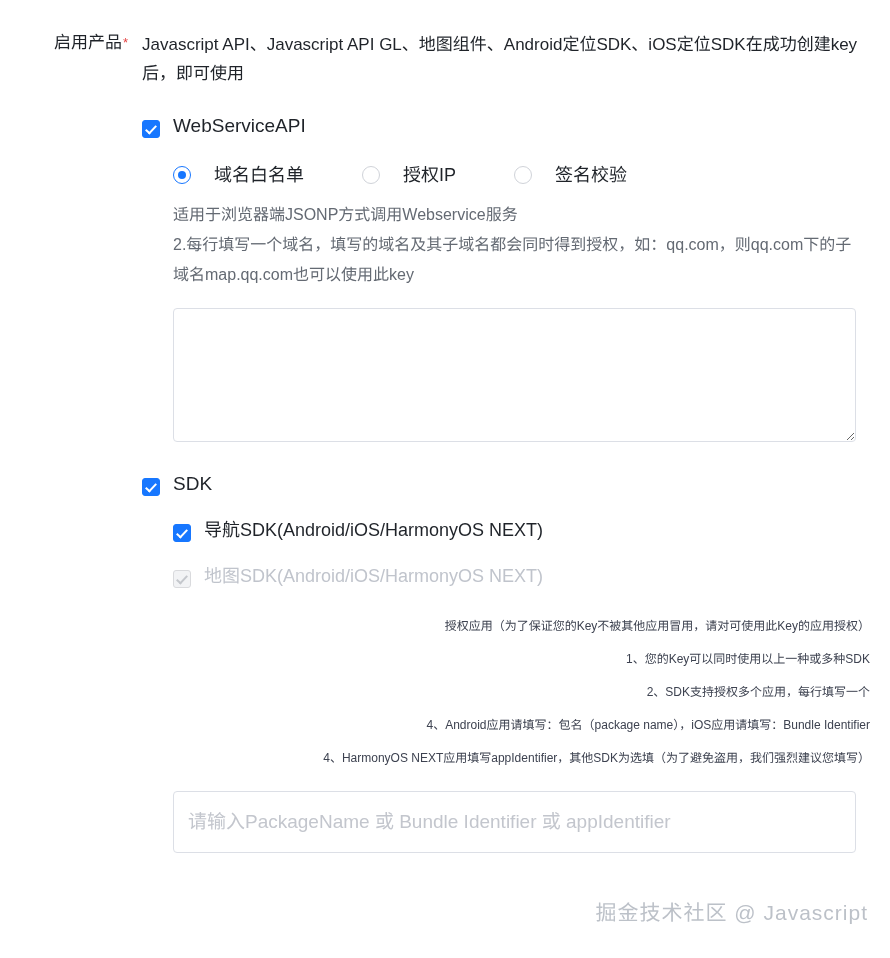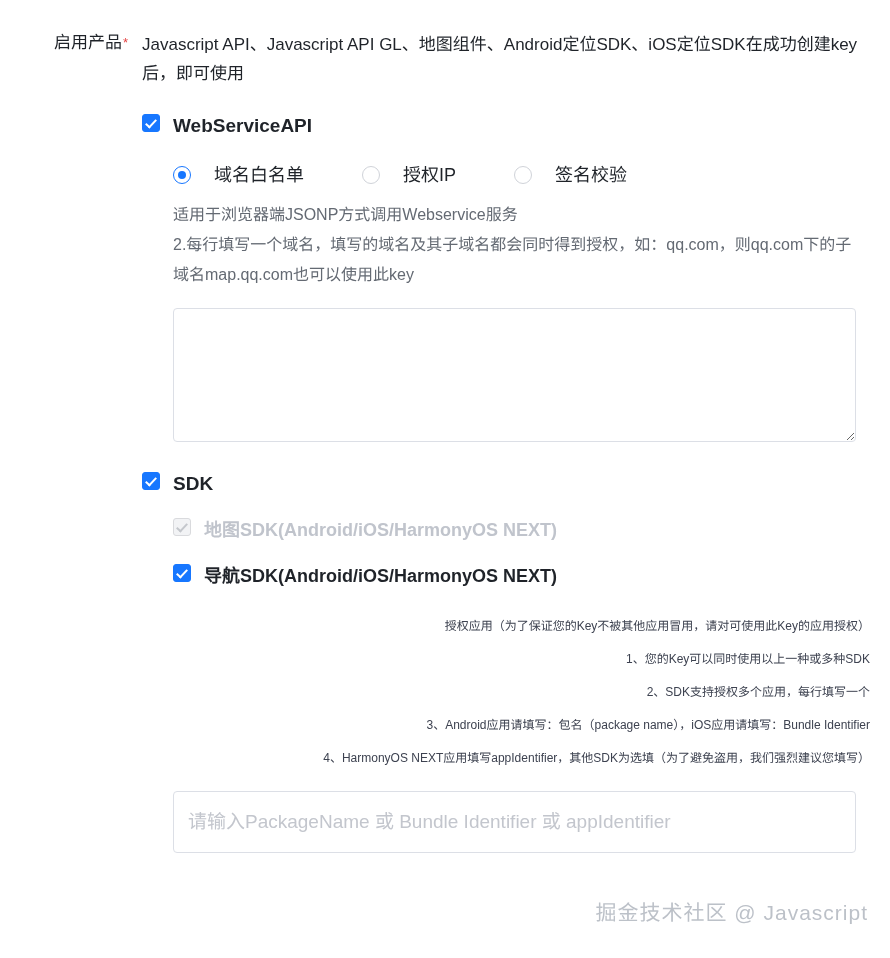--- a/index.html
+++ b/index.html
@@ -50,23 +50,22 @@
   .intro-text {
     font-size: 17px;
     line-height: 29px;
     color: #1f2329;
     max-width: 718px;
   }
 
   
   .chk-line {
     display: flex;
-    align-items: flex-start;
+    align-items: flex-end;
     margin-top: 26px;
-    font-weight: bold;
   }
   .chk-line.tight { margin-top: 22px; }
 
   .chk {
     width: 18px;
     height: 18px;
     border-radius: 3px;
     background: #1777ff;
     border: 1px solid #1777ff;
     box-sizing: border-box;
@@ -268,34 +267,34 @@
     </div>
 
     <div class="chk-line">
       <span class="chk"></span>
       <span class="chk-label">SDK</span>
     </div>
 
     <div class="indent">
 
       <div class="chk-line tight">
+        <span class="chk"></span>
+        <span class="chk-label small">导航SDK(Android/iOS/HarmonyOS NEXT)</span>
+      </div>
+
+      <div class="chk-line tight">
         <span class="chk disabled"></span>
         <span class="chk-label small disabled">地图SDK(Android/iOS/HarmonyOS NEXT)</span>
-      </div>
-
-      <div class="chk-line tight">
-        <span class="chk"></span>
-        <span class="chk-label small">导航SDK(Android/iOS/HarmonyOS NEXT)</span>
       </div>
 
       <div class="sdk-hints">
         <div class="hint">授权应用（为了保证您的Key不被其他应用冒用，请对可使用此Key的应用授权）</div>
         <div class="hint">1、您的Key可以同时使用以上一种或多种SDK</div>
         <div class="hint">2、SDK支持授权多个应用，每行填写一个</div>
-        <div class="hint">3、Android应用请填写：包名（package name），iOS应用请填写：Bundle Identifier</div>
+        <div class="hint">4、Android应用请填写：包名（package name），iOS应用请填写：Bundle Identifier</div>
         <div class="hint">4、HarmonyOS NEXT应用填写appIdentifier，其他SDK为选填（为了避免盗用，我们强烈建议您填写）</div>
       </div>
 
       <input class="app-input" type="text" placeholder="请输入PackageName 或 Bundle Identifier 或 appIdentifier" style="">
     </div>
 
   </div>
 </div>
 
 <div class="watermark">掘金技术社区 @ Javascript</div>

